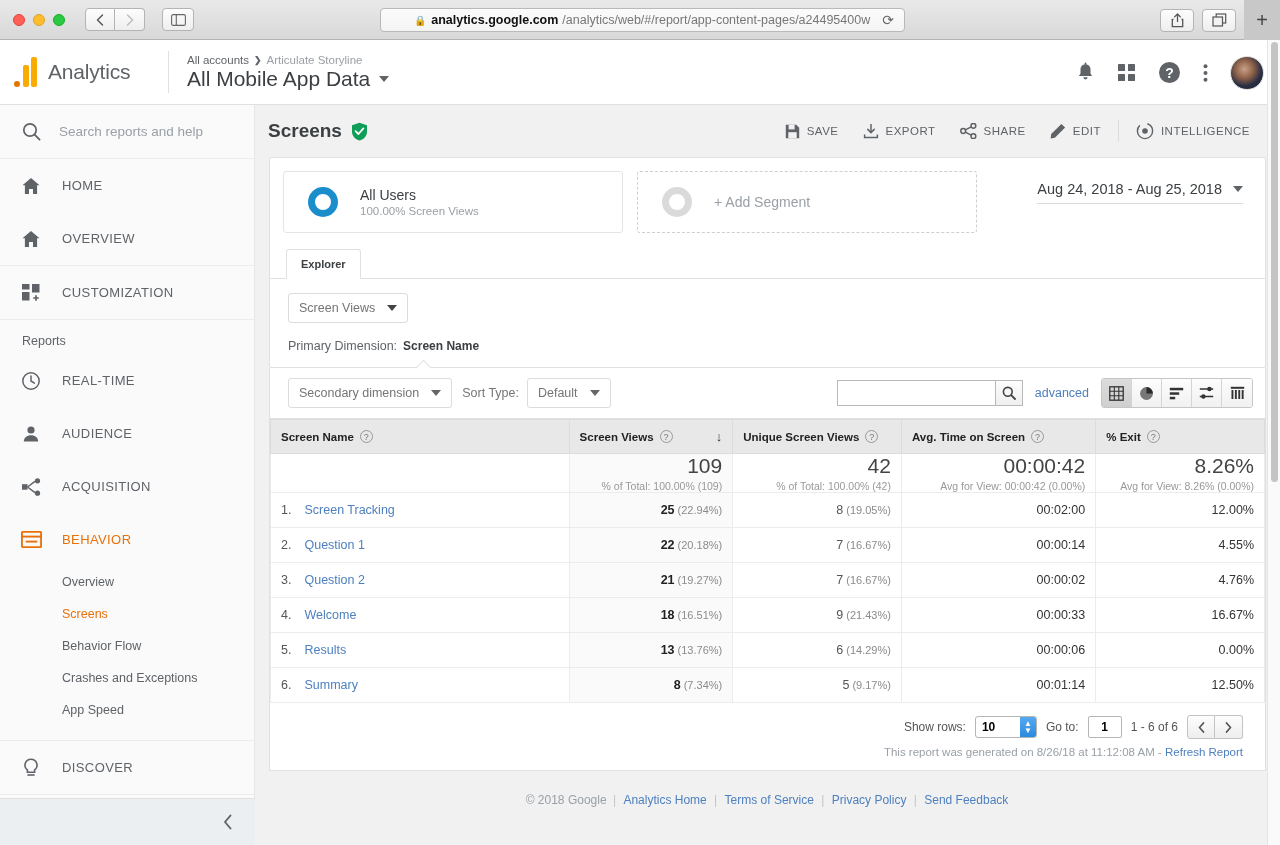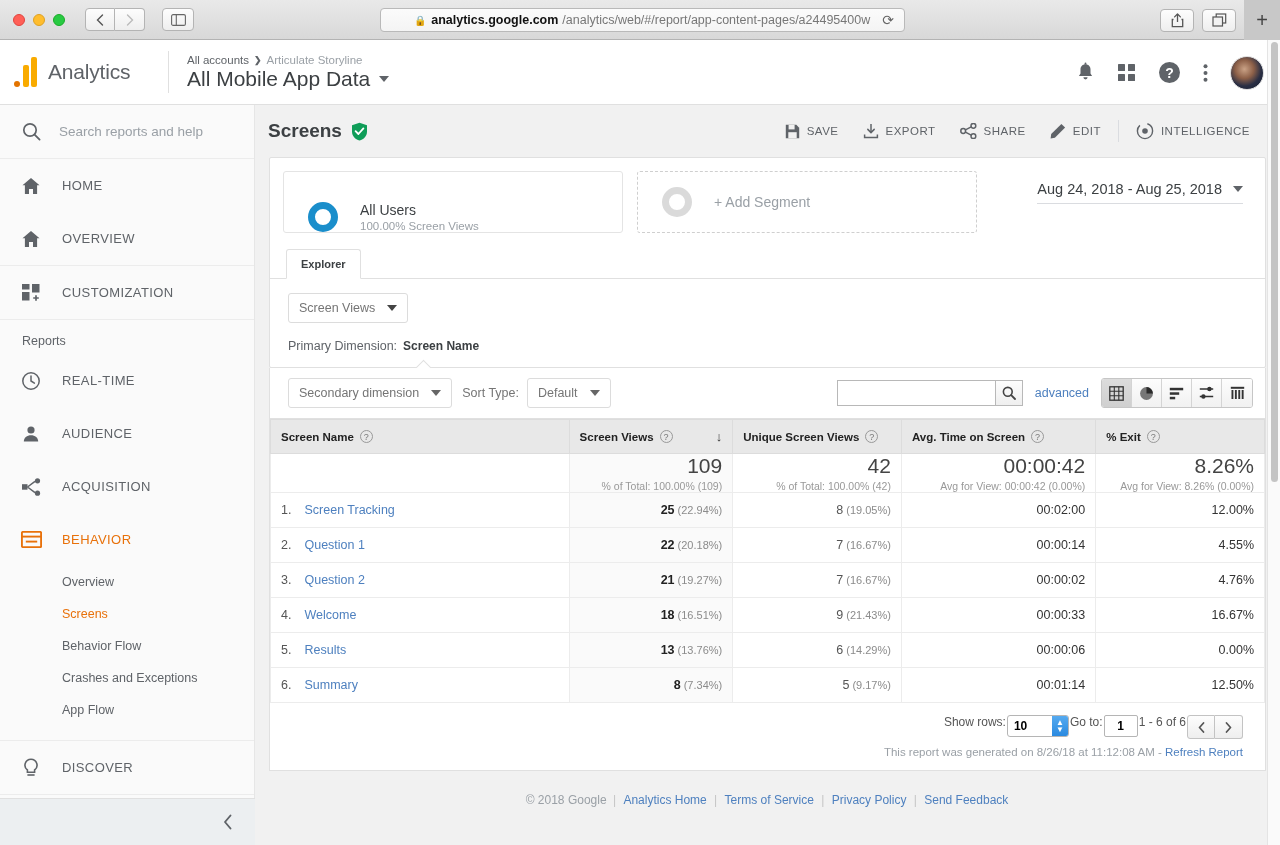--- a/index.html
+++ b/index.html
@@ -170,21 +170,21 @@
   .head-sep { width: 1px; height: 22px; background: #dadce0; margin: 0 5px; }
 
   .card {
     background: #fff; margin: 0 14px;
     border: 1px solid #e0e0e0; border-radius: 2px;
   }
   .seg-row { display: flex; align-items: flex-start; padding: 13px 16px 10px 13px; }
   .seg-box {
     width: 340px; height: 62px;
     border: 1px solid #e4e4e4; border-radius: 3px;
-    display: flex; align-items: flex-end; padding-left: 24px; gap: 22px;
+    display: flex; align-items: center; padding-left: 24px; gap: 22px;
     background: #fff; cursor: pointer;
   }
   .donut { width: 30px; height: 30px; border-radius: 50%; border: 7px solid #1a8ecb; }
   .donut.gray { border-color: #dadada; }
   .seg-name { font-size: 14px; color: #3c4043; margin-bottom: 2px; }
   .seg-sub { font-size: 11.5px; color: #9aa0a6; }
   .seg-add {
     width: 340px; height: 62px; margin-left: 14px;
     border: 1px dashed #cfcfcf; border-radius: 3px;
     display: flex; align-items: center; padding-left: 24px; gap: 22px;
@@ -296,22 +296,22 @@
   .c-time { width: 190px; }
   .c-exit { width: 165px; }
   td.num { text-align: right; }
   .rank { color: #555; display: inline-block; width: 20px; }
   .dimlink { color: #4e80bf; cursor: pointer; margin-top: 27px; }
   .val-b { font-weight: bold; color: #222; }
   .val-pct { color: #8b8b8b; font-size: 11px; margin-left: 3px; }
   .val-plain { color: #555; }
 
   .pager {
-    display: flex; justify-content: flex-end;
-    gap: 1px; padding: 12px 22px 4px 0; font-size: 12px; color: #555;
+    display: flex; align-items: center; justify-content: flex-end;
+    gap: 9px; padding: 12px 22px 4px 0; font-size: 12px; color: #555;
   }
   .rows-select {
     height: 22px; width: 62px; font-size: 12px; font-weight: bold;
     border: 1px solid #b5b5b5; border-radius: 3px;
     background: #fff; padding-left: 6px;
     font-family: "Liberation Sans", sans-serif;
     appearance: none; -webkit-appearance: none;
     position: relative;
   }
   .sel-wrap { position: relative; display: inline-flex; }
@@ -559,21 +559,21 @@
           </svg>
         </span>
         <span class="sb-label">BEHAVIOR</span>
       </div>
 
       <div class="sb-subs">
         <div class="sb-sub">Overview</div>
         <div class="sb-sub active">Screens</div>
         <div class="sb-sub">Behavior Flow</div>
         <div class="sb-sub">Crashes and Exceptions</div>
-        <div class="sb-sub">App Flow</div>
+        <div class="sb-sub">App Speed</div>
       </div>
     </div>
 
     <div class="sb-group" style="border-top:1px solid #ececec;">
       <div class="sb-item">
         <span class="sb-ico">
           <svg width="18" height="20" viewBox="0 0 18 20">
             <path d="M9 1.2 a6 6 0 0 0 -3.6 10.8 v2.2 h7.2 v-2.2 A6 6 0 0 0 9 1.2 z" fill="none" stroke="#5f6368" stroke-width="1.6"></path>
             <line x1="5.4" y1="17" x2="12.6" y2="17" stroke="#5f6368" stroke-width="1.6"></line>
           </svg>

